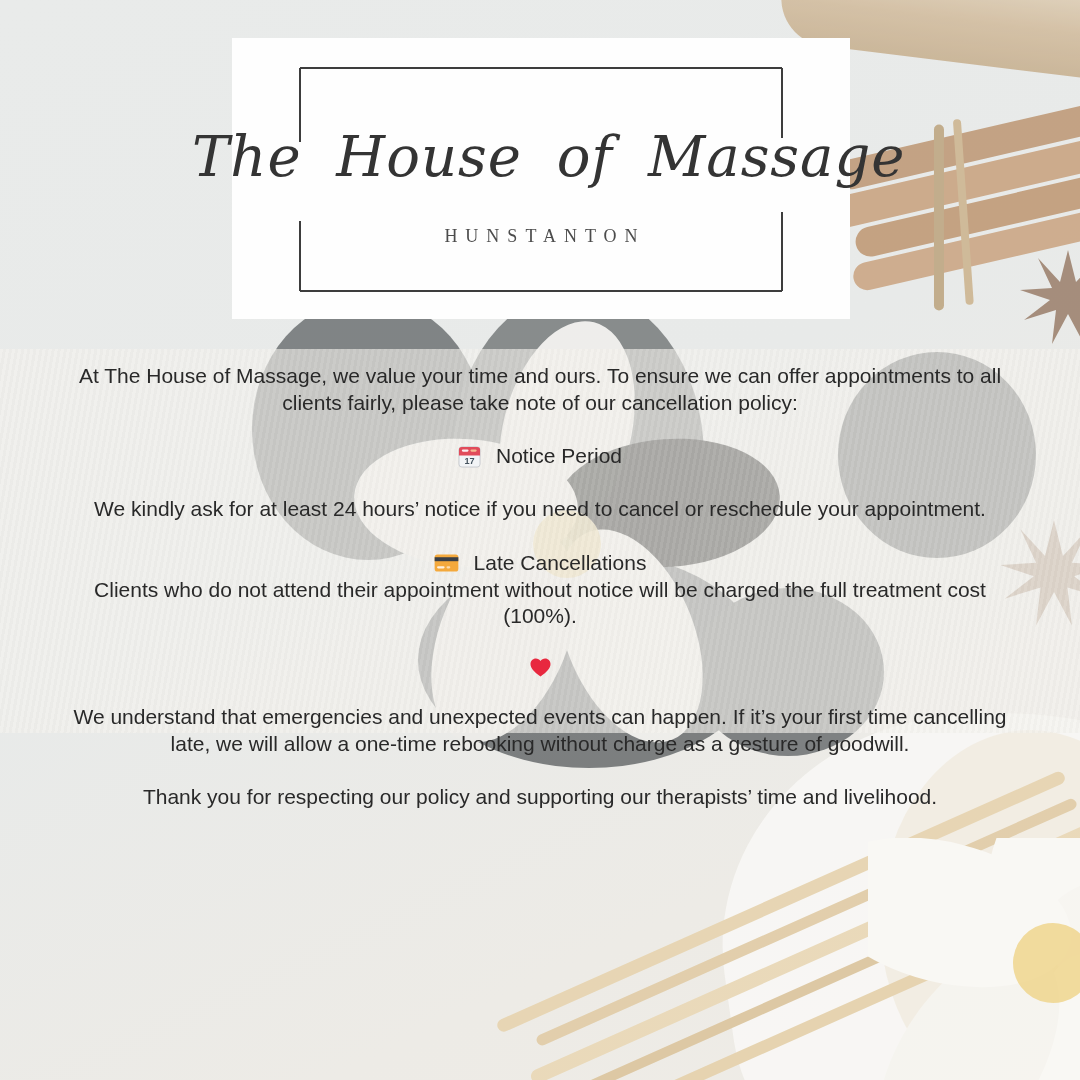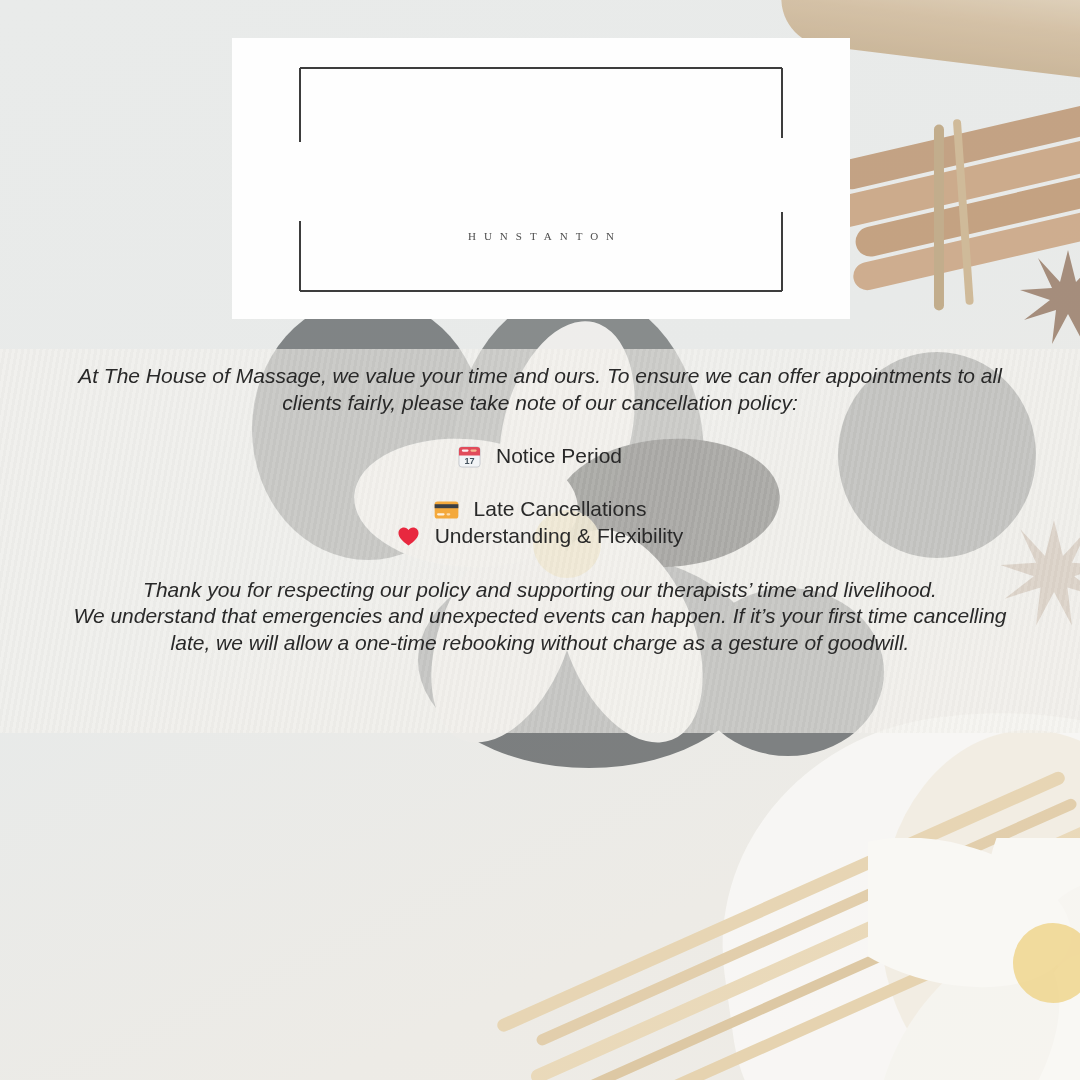--- a/index.html
+++ b/index.html
@@ -41,26 +41,26 @@
   
   .band{position:absolute;left:0;top:349px;width:1080px;height:384px;
     background:repeating-linear-gradient(100deg,rgba(255,255,255,.06) 0 3px,rgba(0,0,0,.015) 3px 6px),rgba(244,242,238,.62);}
   
   .logo-card{position:absolute;left:232px;top:38px;width:618px;height:281px;background:#fefefe;}
   .logo-frame{position:absolute;left:0;top:0;}
   .brand{position:absolute;left:-40px;top:84px;width:698px;text-align:center;
     font-family:"DejaVu Serif",serif;font-style:italic;font-size:56px;line-height:70px;
     color:#343434;letter-spacing:1px;word-spacing:16px;white-space:nowrap;}
   .location{position:absolute;left:0;top:188px;width:100%;text-align:center;
-    font-family:"Liberation Serif",serif;font-size:11px;line-height:20px;letter-spacing:8px;
+    font-family:"Liberation Serif",serif;font-size:18px;line-height:20px;letter-spacing:8px;
     padding-left:8px;box-sizing:border-box;color:#4c4c4c;}
   
   .content{position:absolute;left:50px;top:363px;width:980px;text-align:center;
     color:#292929;font-size:21px;line-height:26.7px;}
-  .para{margin:0 0 26.7px;white-space:pre-line;font-style:italic;}
+  .para{margin:0 0 26.7px;white-space:pre-line;}
   .para.last{margin-bottom:0;}
   .hrow{display:flex;align-items:center;justify-content:center;gap:15px;margin:0 0 26.7px;}
   .hrow.tight{margin-bottom:0;text-align:center;}
   .icon{display:inline-flex;line-height:0;}
 </style>
 </head>
 <body>
 
 <div class="canvas">
 
@@ -123,60 +123,63 @@
     <svg class="logo-frame" width="618" height="281" viewBox="0 0 618 281">
       <g stroke="#3d3d3d" stroke-width="2" fill="none">
         <line x1="68" y1="30" x2="550" y2="30"></line>
         <line x1="68" y1="253" x2="550" y2="253"></line>
         <line x1="68" y1="30" x2="68" y2="104"></line>
         <line x1="68" y1="183" x2="68" y2="253"></line>
         <line x1="550" y1="30" x2="550" y2="100"></line>
         <line x1="550" y1="174" x2="550" y2="253"></line>
       </g>
     </svg>
+    <div class="brand">The House of Massage</div>
     <div class="location">HUNSTANTON</div>
   </div>
 
   <div class="content">
     <p class="para">At The House of Massage, we value your time and ours. To ensure we can offer appointments to all
 clients fairly, please take note of our cancellation policy:</p>
 
     <div class="hrow">
       <span class="icon">
         <svg width="23" height="23" viewBox="0 0 24 24">
           <rect x="1" y="2" width="22" height="21" rx="3" fill="#f2f4f6" stroke="#c6c9ce" stroke-width="1"></rect>
           <path d="M1 11 V5 a3 3 0 0 1 3-3 h16 a3 3 0 0 1 3 3 v6 z" fill="#e14b5a"></path>
           <rect x="4" y="4.6" width="7" height="2.4" rx="1.2" fill="#ffffff" opacity="0.9"></rect>
           <rect x="13" y="4.6" width="6.5" height="2.4" rx="1.2" fill="#ffe9a8" opacity="0.7"></rect>
           <text x="12" y="19.6" text-anchor="middle" font-family="Liberation Sans, sans-serif" font-size="9.5" font-weight="bold" fill="#44525e">17</text>
         </svg>
       </span>
       <span>Notice Period</span>
     </div>
+    <p class="para">We kindly ask for at least 24 hours’ notice if you need to cancel or reschedule your appointment.</p>
 
     <div class="hrow tight">
       <span class="icon">
         <svg width="25" height="18" viewBox="0 0 26 19">
           <rect x="0.5" y="0.5" width="25" height="18" rx="3" fill="#f4a93c"></rect>
           <rect x="0.5" y="3.4" width="25" height="4.2" fill="#3a3f46"></rect>
           <rect x="3" y="12.8" width="8" height="2.4" rx="1.2" fill="#ffffff" opacity="0.85"></rect>
           <rect x="13" y="12.8" width="4" height="2.4" rx="1.2" fill="#ffffff" opacity="0.6"></rect>
         </svg>
       </span>
       <span>Late Cancellations</span>
     </div>
 
+    <p class="para">Clients who do not attend their appointment without notice will be charged the full treatment cost
+(100%).</p>
 
     <div class="hrow">
       <span class="icon">
         <svg width="23" height="21" viewBox="0 0 24 22">
           <path d="M12 20.5 C5 15.5 1.5 11.5 1.5 7.3 C1.5 4 4 1.5 7.2 1.5 C9.2 1.5 11 2.6 12 4.3 C13 2.6 14.8 1.5 16.8 1.5 C20 1.5 22.5 4 22.5 7.3 C22.5 11.5 19 15.5 12 20.5 Z" fill="#e8283f"></path>
         </svg>
       </span>
-      <span>Understanding &amp; Flexibility</span>
     </div>
-    <p class="para last">Thank you for respecting our policy and supporting our therapists’ time and livelihood.</p>
-
     <p class="para">We understand that emergencies and unexpected events can happen. If it’s your first time cancelling
 late, we will allow a one-time rebooking without charge as a gesture of goodwill.</p>
+
+    <p class="para last">Thank you for respecting our policy and supporting our therapists’ time and livelihood.</p>
   </div>
 
 </div>
 
 </body></html>

